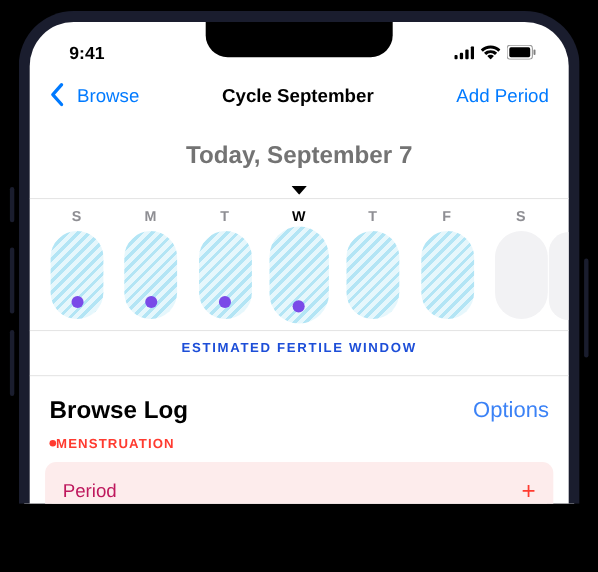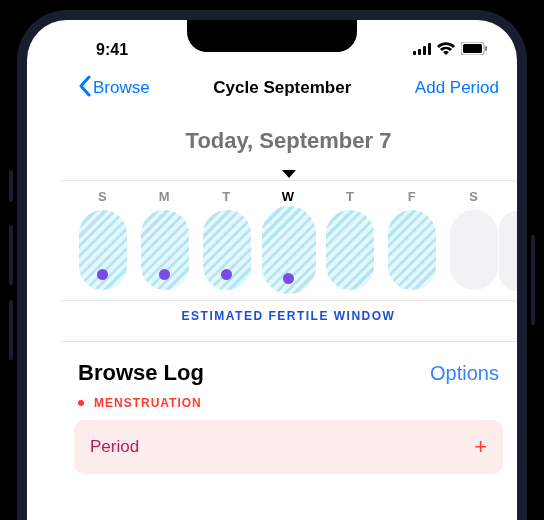--- a/index.html
+++ b/index.html
@@ -8,28 +8,27 @@
       font-family: -apple-system, BlinkMacSystemFont, "Segoe UI", Helvetica, Arial, sans-serif;
       width: 544px;
       height: 520px;
       overflow: hidden;
       display: flex;
       justify-content: center;
       padding-top: 10px;
     }
     .phone {
       width: 510px;
-      height: 510px;
+      height: 448px;
       background: #fff;
       border-radius: 50px 50px 0 0;
       border: 10px solid #1a1d2e;
       border-bottom: none;
       position: relative;
       overflow: hidden;
-      padding-left: 33px;
     }
     .notch {
       position: absolute;
       top: 0;
       left: 50%;
       transform: translateX(-50%);
       width: 170px;
       height: 32px;
       background: #000;
       border-radius: 0 0 20px 20px;
@@ -45,21 +44,21 @@
       font-size: 16px;
     }
     .status-right { display: flex; gap: 6px; align-items: center; }
     .nav-bar {
       display: flex;
       justify-content: space-between;
       align-items: center;
       padding: 10px 18px;
       height: 44px;
     }
-    .nav-left { display: flex; align-items: center; gap: 2px; color: #007aff; font-size: 17px; }
+    .nav-left { display: flex; align-items: center; gap: 12px; color: #007aff; font-size: 17px; }
     .nav-title { font-weight: 600; font-size: 17px; color: #000; }
     .nav-right { color: #007aff; font-size: 17px; }
     .today-title {
       text-align: center;
       font-size: 22px;
       font-weight: 700;
       padding: 18px 0 10px;
       color: #737373;
     }
     .pointer {
@@ -139,21 +138,21 @@
       display: flex;
       justify-content: space-between;
       align-items: center;
       padding: 18px 18px 4px;
     }
     .cycle-log-title { font-size: 22px; font-weight: 700; color: #000; }
     .options-link { color: #3b82f6; font-size: 20px; text-align: right; }
     .menstruation-label {
       display: flex;
       align-items: center;
-      gap: 10px;
+      gap: 0;
       padding: 6px 18px;
       font-size: 12px;
       font-weight: 600;
       letter-spacing: 1px;
       color: #ff3b30;
     }
     .red-dot { width: 6px; height: 6px; border-radius: 50%; background: #ff3b30; }
     .period-row {
       margin: 4px 14px;
       background: #fdecec;

